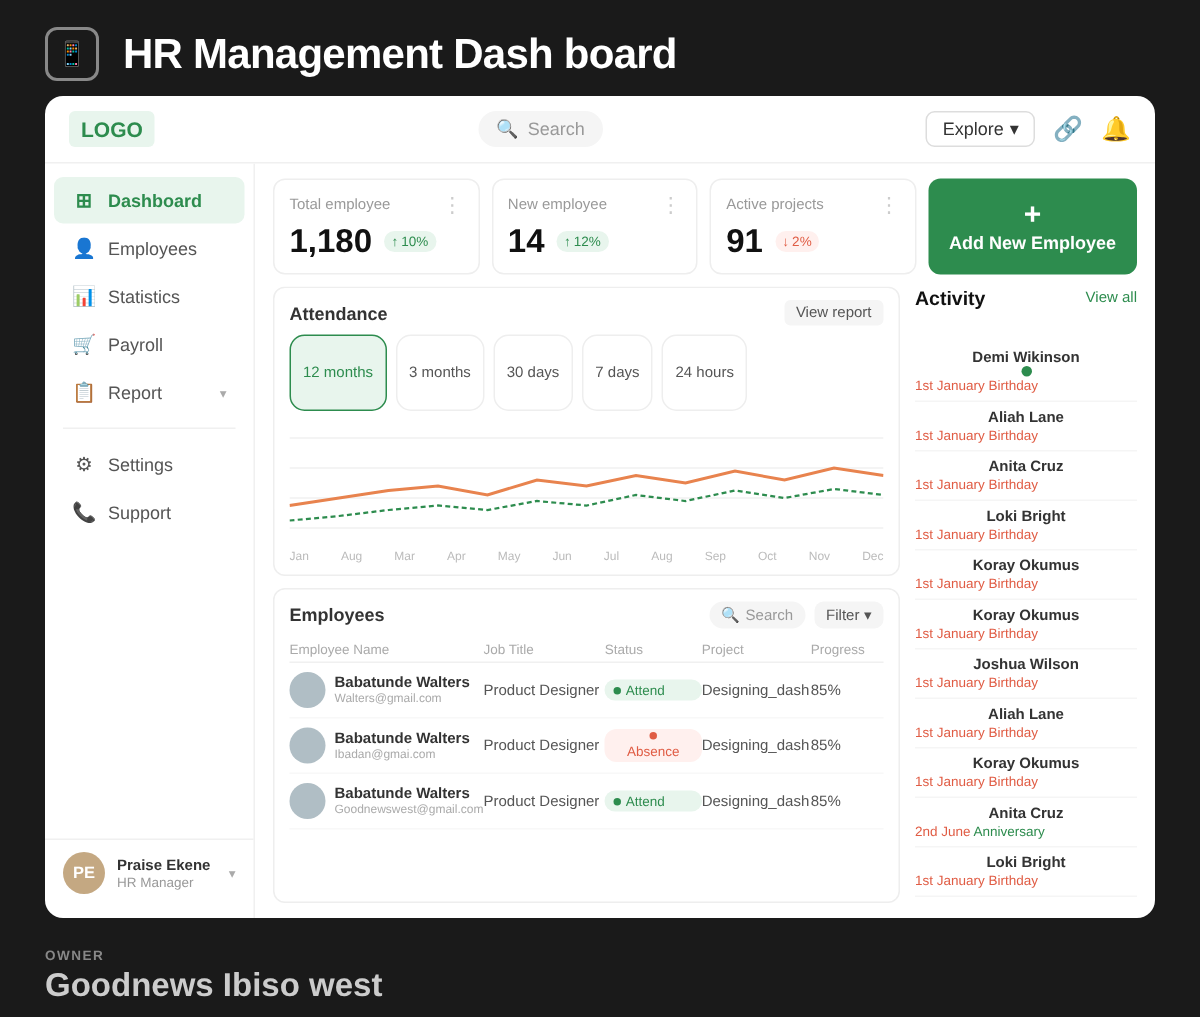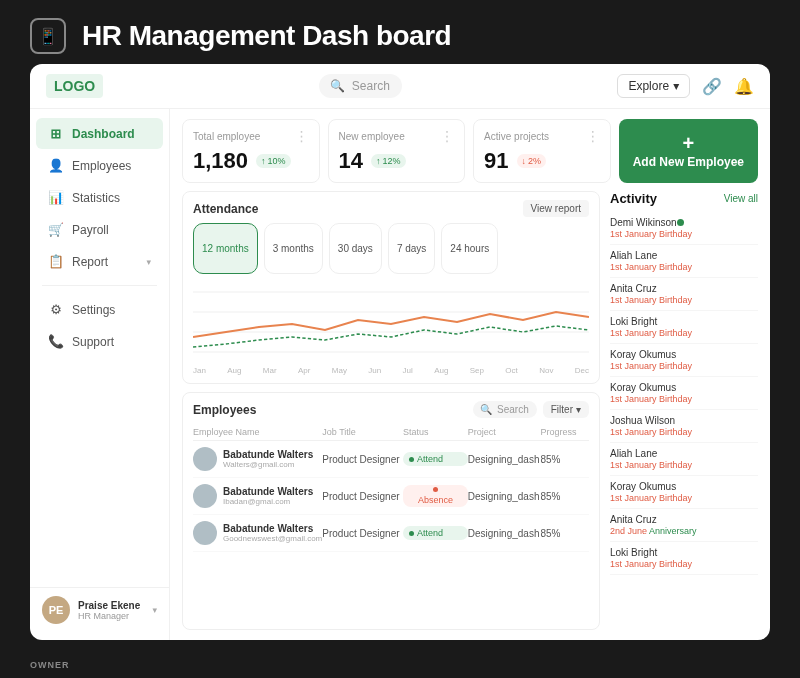--- a/index.html
+++ b/index.html
@@ -406,21 +406,21 @@
     }
     .dot-green { background: #2d8c4e; }
     .dot-red { background: #e05c44; }
 
     
     .right-panel {
       width: 148px;
       flex-shrink: 0;
       display: flex;
       flex-direction: column;
-      gap: 6px;
+      gap: 22px;
     }
     .activity-header {
       display: flex;
       justify-content: space-between;
       align-items: center;
     }
     .activity-title { font-size: 13px; font-weight: 700; color: #111; }
     .view-all-btn {
       font-size: 10px;
       color: #2d8c4e;
@@ -434,25 +434,26 @@
       gap: 0;
       overflow: hidden;
     }
     .activity-item {
       padding: 5px 0;
       border-bottom: 1px solid #f5f5f5;
       position: relative;
     }
     .activity-name {
       font-size: 10px;
-      font-weight: 400;
+      font-weight: 700;
       color: #333;
       display: flex;
       align-items: center;
-      justify-content: flex-start;
+      justify-content: flex-end;
+      flex-direction: column;
     }
     .activity-dot {
       width: 7px;
       height: 7px;
       border-radius: 50%;
       background: #2d8c4e;
       flex-shrink: 0;
     }
     .activity-sub {
       font-size: 9px;
@@ -784,13 +785,14 @@
           </div>
         </div>
 
       </div>
     </div>
   </div>
 </div>
 
 <div class="page-footer">
   <div class="owner-label">OWNER</div>
+  <div class="owner-name">Goodnews Ibiso west</div>
 </div>
 
 </body></html>

